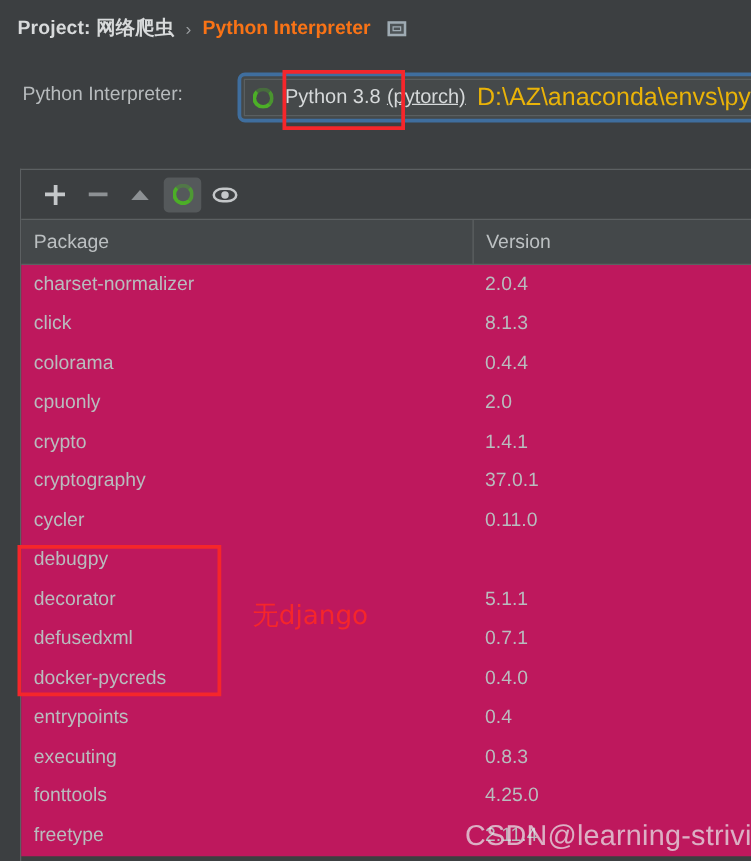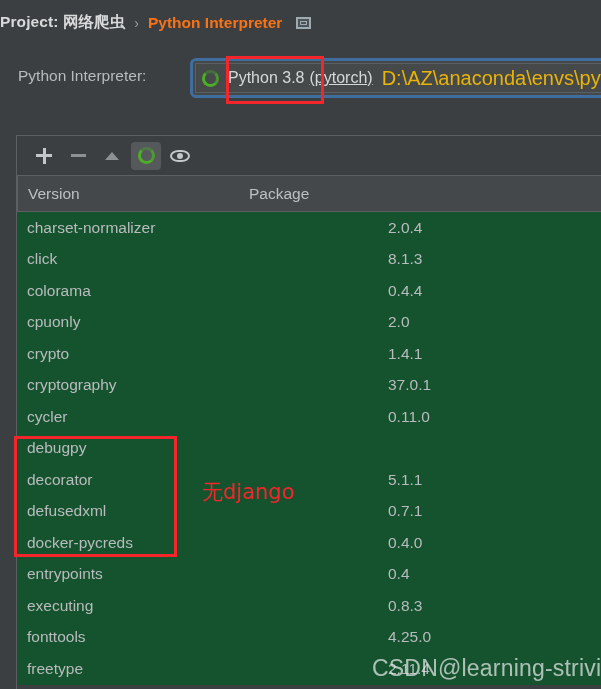--- a/index.html
+++ b/index.html
@@ -18,20 +18,21 @@
   }
 
   
   #breadcrumb {
     position: absolute;
     left: 0; top: 0;
     width: 601px;
     height: 45px;
     display: flex;
     align-items: center;
+    padding-left: 14px;
     box-sizing: border-box;
   }
   .bc-project {
     color: #d8dadb;
     font-size: 15.5px;
     font-weight: bold;
     letter-spacing: .1px;
   }
   .bc-sep {
     color: #9a9da0;
@@ -212,21 +213,21 @@
     color: #bcc0c2;
     font-size: 15.5px;
     padding-left: 10px;
     box-sizing: border-box;
   }
   .col-pkg  { width: 361px; }
   .col-ver  { width: 222px; border-left: 1px solid #5c6062; height: 100%;
               display: flex; align-items: center; }
   #pkg-body {
     position: relative;
-    background: #14532d;
+    background: #be185d;
   }
   .pkg-row {
     height: 31.5px;
     display: flex;
     align-items: center;
     color: #b9bcbe;
     font-size: 15.5px;
     box-sizing: border-box;
   }
   .pkg-row .c-name { width: 361px; padding-left: 10px; box-sizing: border-box; }
@@ -302,22 +303,22 @@
         <span class="spinner"></span>
       </div>
       <div class="tb-btn">
         <span id="icon-eye">
             <i></i>
           </span>
       </div>
     </div>
 
     <div id="pkg-head">
+      <div class="th col-pkg">Package</div>
       <div class="th col-ver">Version</div>
-      <div class="th col-pkg">Package</div>
     </div>
 
     <div id="pkg-body">
         <div class="pkg-row">
           <div class="c-name">charset-normalizer</div>
           <div class="c-ver">2.0.4</div>
         </div>
         <div class="pkg-row">
           <div class="c-name">click</div>
           <div class="c-ver">8.1.3</div>

